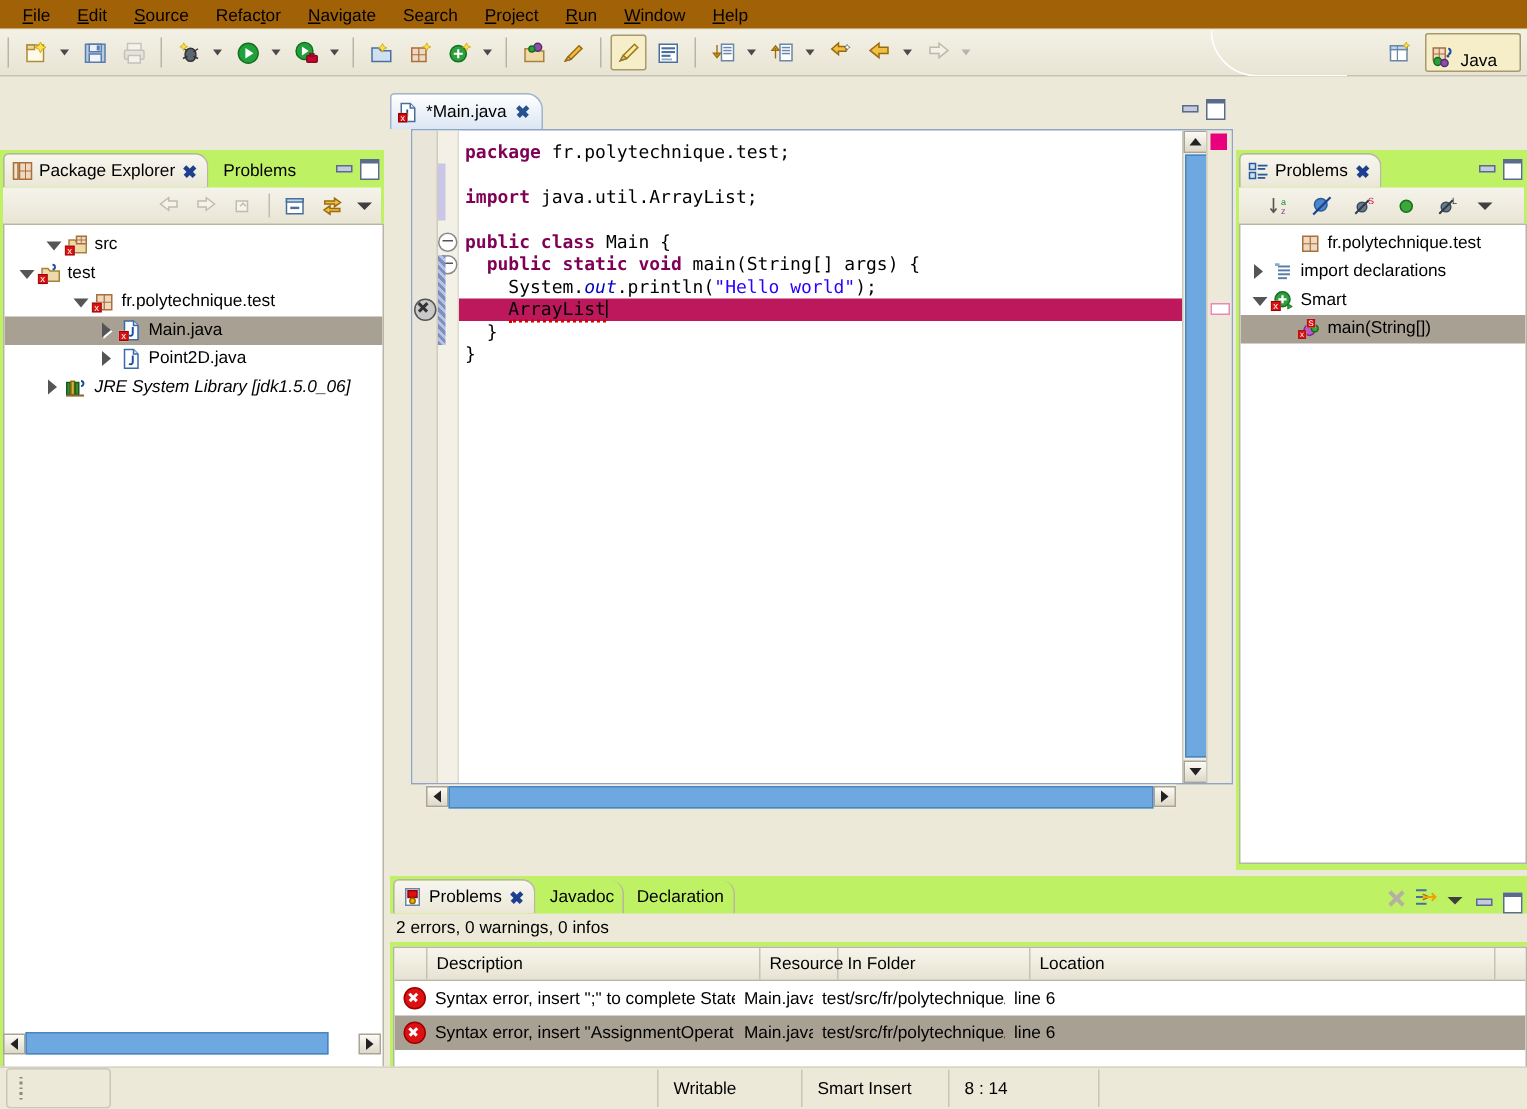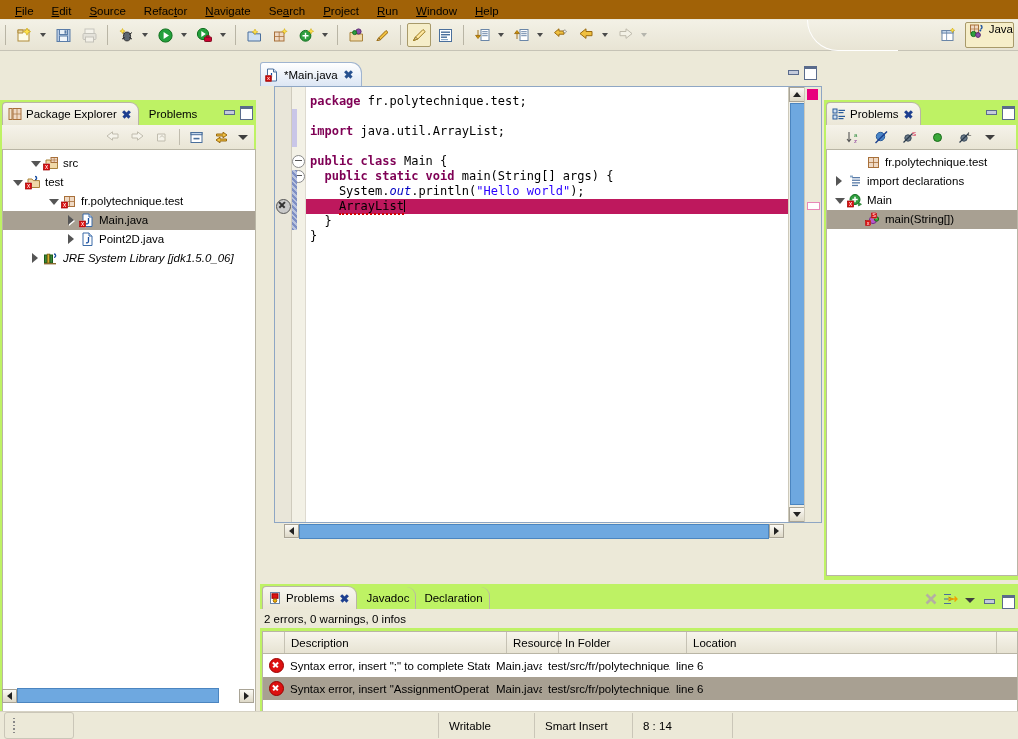--- a/index.html
+++ b/index.html
@@ -39,21 +39,21 @@
     width:11px;height:22px;display:flex;align-items:center;justify-content:center;
     margin-right:2px;
   }
   .tb-arrow::after{
     content:"";border-left:3.5px solid transparent;border-right:3.5px solid transparent;
     border-top:4px solid #4a4a4a;display:block;
   }
   .tb-arrow.dim::after{border-top-color:#b5b5ad;}
   .persp-area{position:absolute;right:4px;top:2px;display:flex;align-items:center;}
   .persp-btn{
-    display:flex;align-items:flex-start;gap:3px;height:24px;padding:0 0 0 3px;
+    display:flex;align-items:flex-end;gap:3px;height:24px;padding:0 15px 0 3px;
     border:1px solid #a89a6a;background:#f6eec9;border-radius:2px;
   }
   .persp-label{font-size:11.5px;}
   .persp-open{width:24px;height:24px;display:flex;align-items:center;justify-content:center;margin-right:4px;}
   .persp-curve{
     position:absolute;right:120px;top:0;width:90px;height:30px;
     border-bottom-left-radius:40px;border-left:1px solid #fff;border-bottom:1px solid #fff;
     pointer-events:none;
   }
 
@@ -705,21 +705,21 @@
               <span class="ticon">
                 <svg width="16" height="15" viewBox="0 0 16 15">
                   <circle cx="8" cy="6.5" r="5" fill="#2f9e3f" stroke="#12701f"></circle>
                   <path d="M5.3 6.5 h5.4 M8 3.8 v5.4" stroke="#fff" stroke-width="1.5"></path>
                   <path d="M11.5 9.5 L14.5 11.3 L11.5 13 Z" fill="#2f9e3f" stroke="#12701f" stroke-width="0.6"></path>
                   <rect x="0" y="7.5" width="7" height="7" fill="#fff"></rect>
                   <rect x="0.5" y="8" width="6" height="6" fill="#d11" stroke="#900" stroke-width="0.7"></rect>
                   <text x="3.5" y="13.2" font-size="6.4" fill="#fff" text-anchor="middle" font-family="Liberation Sans">x</text>
                 </svg>
               </span>
-              <span class="tlabel">Main</span>
+              <span class="tlabel">Smart</span>
             </div>
             <div class="trow sel" style="padding-left: 24px;">
               <span class="twist"></span>
               <span class="ticon">
                 <svg width="16" height="15" viewBox="0 0 16 15">
                   <circle cx="8" cy="8" r="3.6" fill="#b85ac8" stroke="#7a2a8a"></circle>
                   <circle cx="11.5" cy="7" r="2.2" fill="#3aa83a" stroke="#1a6a1a"></circle>
                   <rect x="6" y="0.5" width="6" height="6" fill="#fff"></rect>
                   <rect x="6.4" y="0.9" width="5.2" height="5.2" fill="#d11" stroke="#900" stroke-width="0.6"></rect>
                   <text x="9" y="5.4" font-size="5.4" fill="#fff" text-anchor="middle" font-family="Liberation Sans">S</text>

